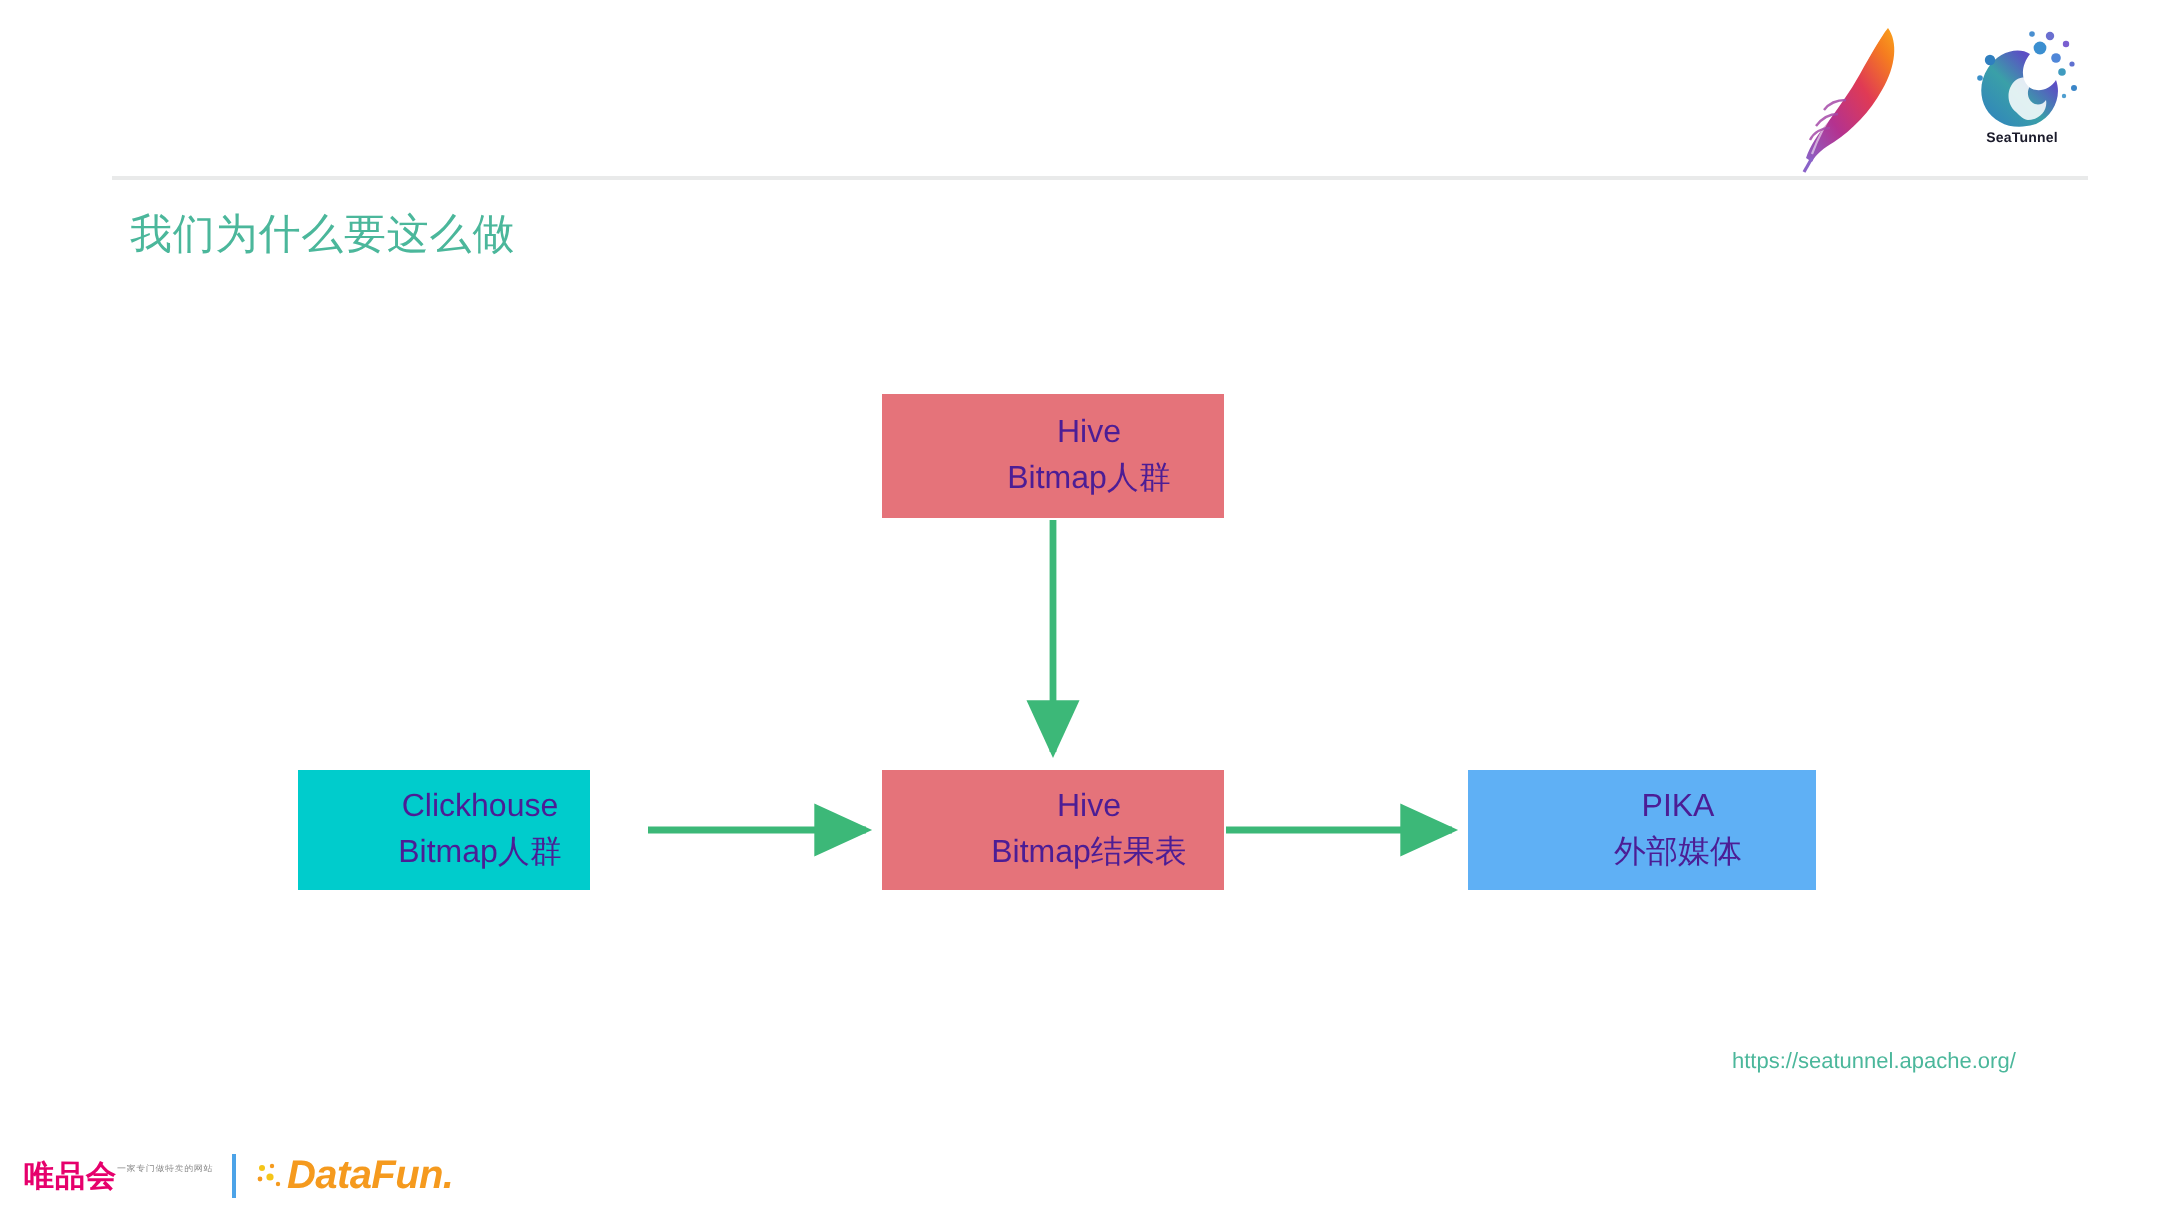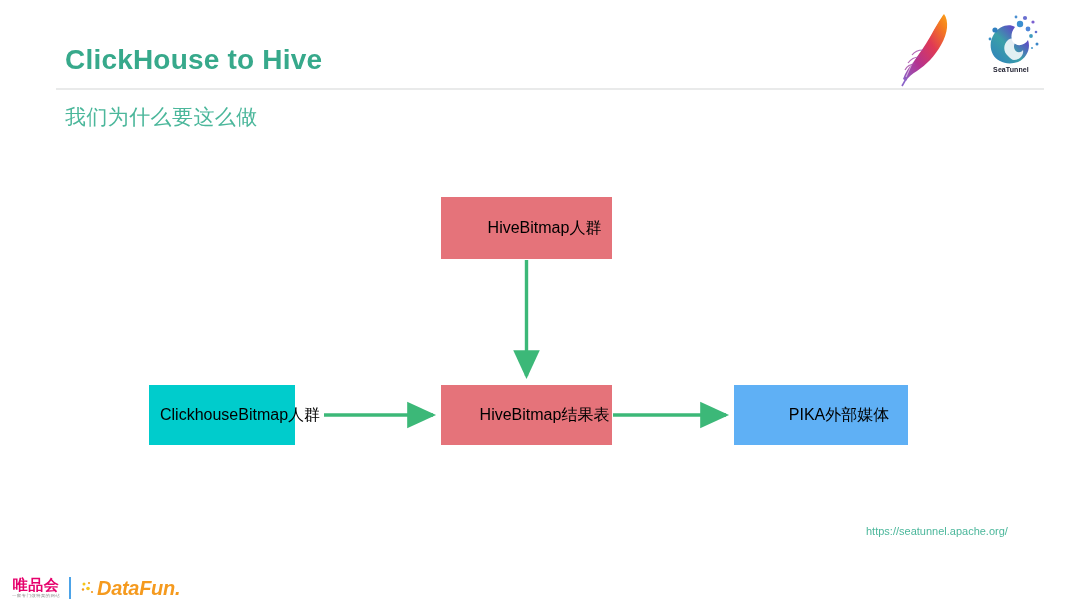--- a/index.html
+++ b/index.html
@@ -78,24 +78,24 @@
   .diagram {
     position: absolute;
     left: 0;
     top: 0;
     width: 1080px;
     height: 608px;
   }
   .node {
     position: absolute;
     display: flex;
-    flex-direction: row;
+    flex-direction: column;
     align-items: center;
     justify-content: center;
-    color: #000000;
+    color: #4c1d95;
     font-size: 16px;
     line-height: 1.45;
     text-align: center;
     box-sizing: border-box;
     padding-left: 36px;
   }
   .node .line2 { white-space: nowrap; }
   .node .line1 { white-space: nowrap; }
 
   .node-hive-source {
@@ -148,22 +148,21 @@
   .footer-logos {
     position: absolute;
     left: 12px;
     top: 574px;
     display: flex;
     align-items: center;
     height: 28px;
   }
   .vip-logo {
     display: flex;
-    flex-direction: column;
-    align-items: center;
+    align-items: flex-start;
     line-height: 1;
   }
   .vip-main {
     font-size: 15px;
     font-weight: bold;
     color: #e6006c;
     letter-spacing: 0.5px;
   }
   .vip-sub {
     font-size: 4.5px;
@@ -189,21 +188,20 @@
     font-style: italic;
     color: #f59a1e;
     letter-spacing: -0.3px;
   }
 </style>
 </head>
 <body>
 
 <div class="slide">
 
-  <div class="slide-title">ClickHouse to Hive</div>
 
   <div class="title-rule"></div>
 
   <div class="slide-subtitle">我们为什么要这么做</div>
 
   <div class="logo-apache">
     <svg viewBox="0 0 62 78" width="62" height="78" aria-hidden="true">
       <defs>
         <linearGradient id="featherGrad" x1="0" y1="1" x2="1" y2="0">
           <stop offset="0%" stop-color="#8a63c8"></stop>

